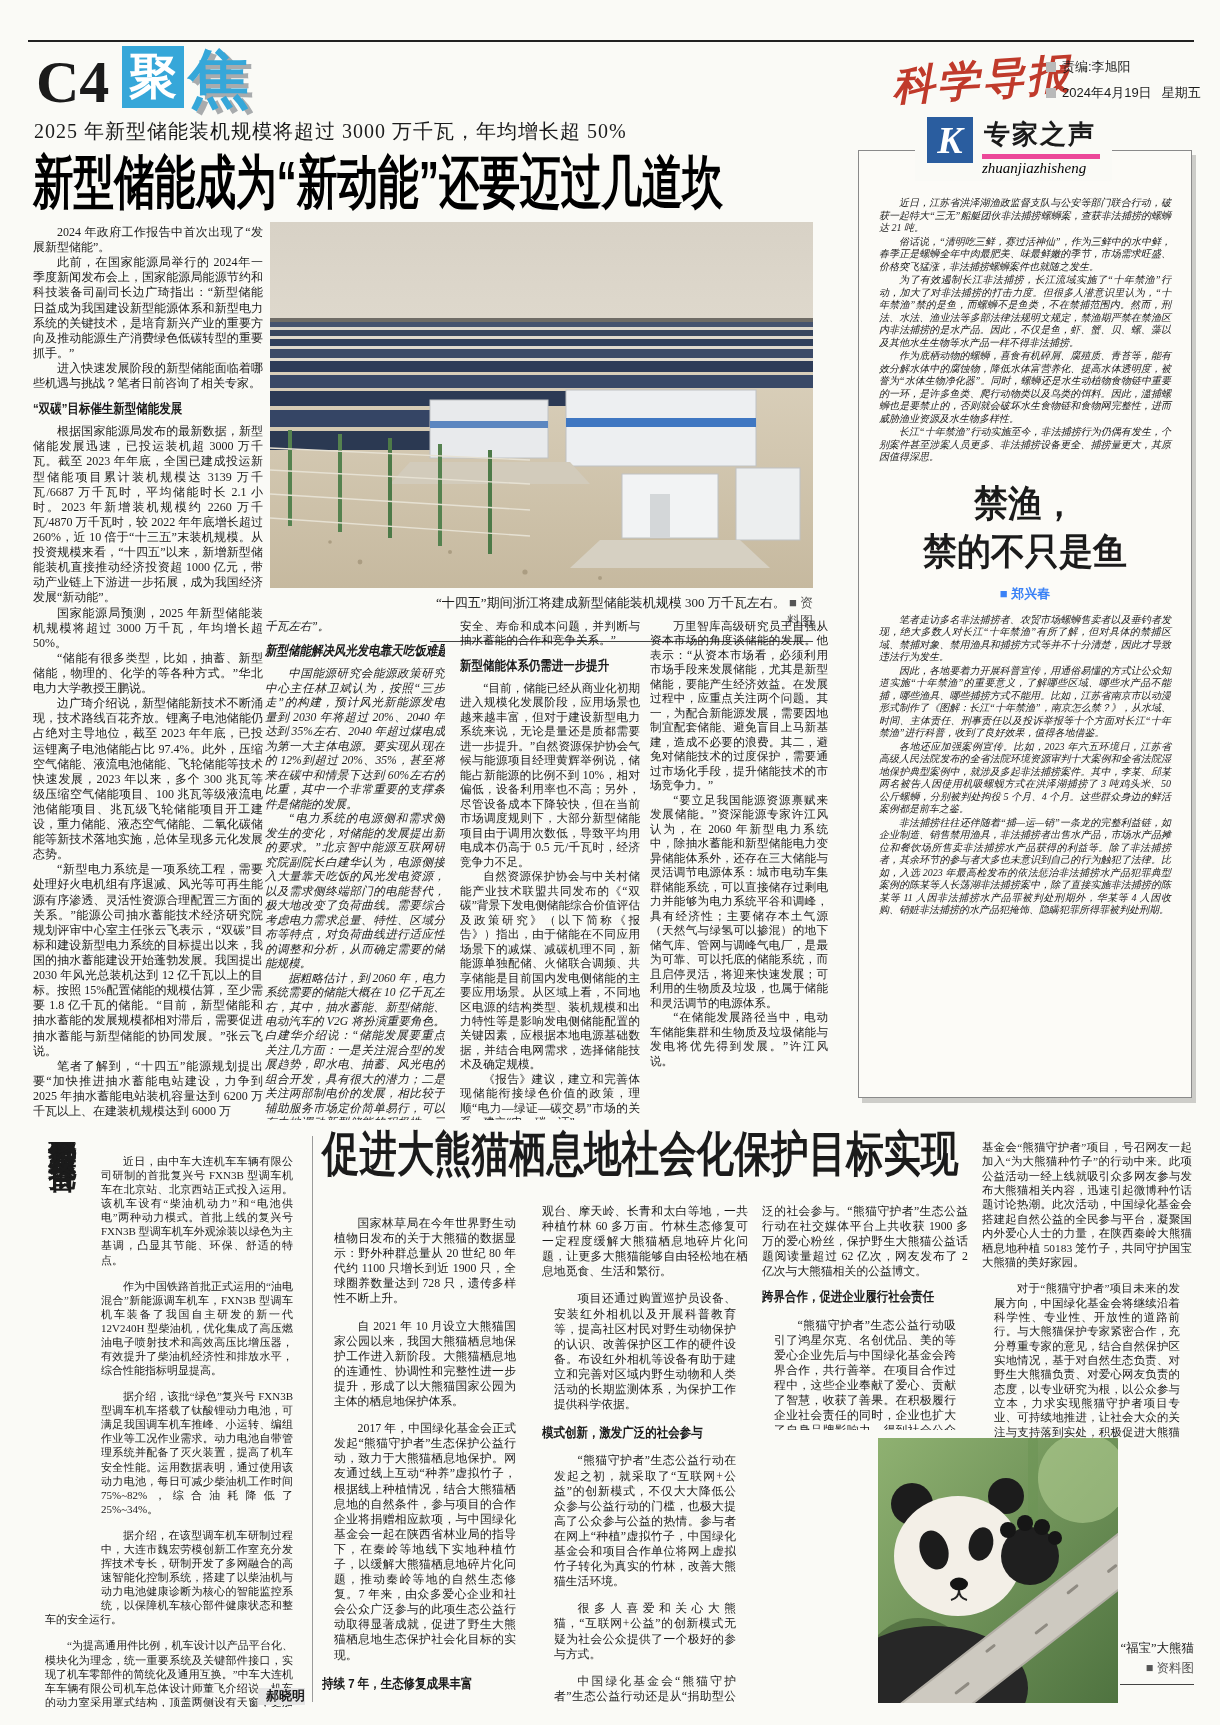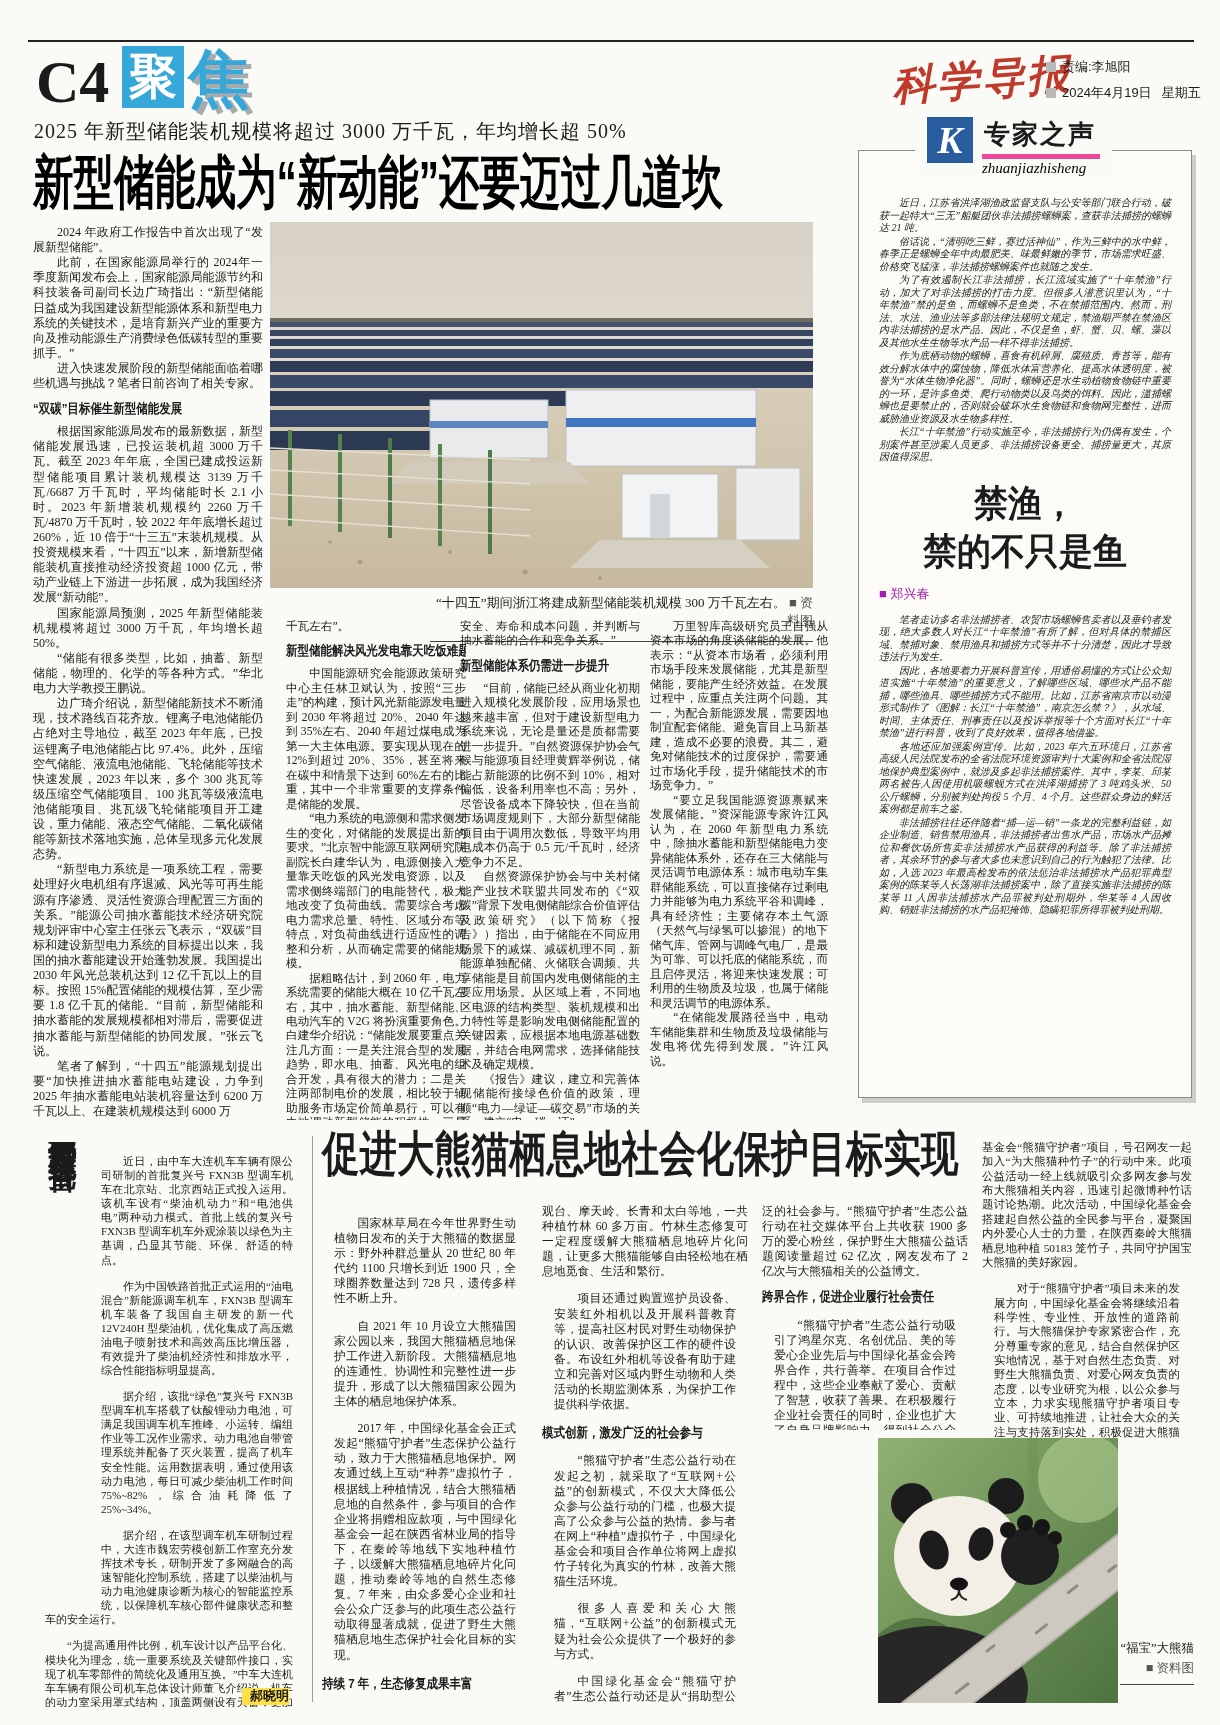--- a/index.html
+++ b/index.html
@@ -29,21 +29,21 @@
   .headline{position:absolute;left:33px;top:144px;margin:0;font-family:"Liberation Sans",sans-serif;
       font-weight:900;font-size:58px;white-space:nowrap;transform:scaleX(.70);transform-origin:left top;color:#000;}
   .mcol{position:absolute;text-align:justify;overflow:hidden;}
   .mcol p{margin:0;}
   .para{text-indent:2em;margin:12px;}
   .cont{text-indent:0;margin:0;}
   .subhead{font-family:"Liberation Sans",sans-serif;font-weight:bold;font-size:13.5px;
       margin:9px 0 7px;white-space:nowrap;transform:scaleX(.85);transform-origin:left center;}
   .byline{text-align:right;font-family:"Liberation Sans",sans-serif;font-weight:bold;font-size:13px;margin-top:6px;}
   .mcol1{left:33px;top:225px;width:230px;height:893px;font-size:12px;line-height:1.26;}
-  .mcol2{left:286px;top:620px;width:180px;height:500px;font-size:11.6px;line-height:1.25;}
+  .mcol2{left:265px;top:620px;width:180px;height:500px;font-size:11.6px;line-height:1.25;font-style:italic;}
   .mcol3{left:460px;top:620px;width:180px;height:500px;font-size:11.6px;line-height:1.25;}
   .mcol4{left:650px;top:620px;width:178px;height:500px;font-size:11.6px;line-height:1.25;}
   .photo1{position:absolute;left:270px;top:222px;width:543px;height:366px;background:#ddd;overflow:hidden;}
   .caption1{position:absolute;left:430px;top:594px;width:383px;text-align:right;font-size:13px;
       border-bottom:1.5px solid #444;padding-bottom:11px;}
   .credit{color:#555;}
   
   .expert{position:absolute;left:858px;top:150px;width:334px;height:948px;border:1px solid #8a8a8a;
       background:#fcfbf7;box-shadow:4px 5px 0 rgba(0,0,0,.18);box-sizing:border-box;}
   .expert-head{position:absolute;top:-34px;left:56px;display:flex;align-items:flex-start;gap:9px;
@@ -51,30 +51,30 @@
   .klogo{width:46px;height:46px;background:var(--kblue);color:#fff;text-align:center;line-height:46px;
       font-family:"Liberation Serif",serif;font-style:italic;font-weight:bold;font-size:38px;}
   .etitle{font-family:"Liberation Sans",sans-serif;font-weight:900;font-size:26px;letter-spacing:2px;
       border-bottom:5px solid #ec4899;padding:0 4px 2px 2px;}
   .epinyin{font-family:"Liberation Serif",serif;font-style:italic;font-size:15px;color:#000000;padding-top:1px;}
   .expert-body{position:absolute;inset:0;padding:46px 20px 14px 20px;font-size:10px;line-height:1.25;
       font-style:italic;text-align:justify;overflow:hidden;}
   .expert-body .para{text-indent:2em;margin:0 0 1px 0;}
   .ehead{font-style:normal;font-family:"Liberation Sans",sans-serif;font-weight:900;font-size:37px;
       line-height:1.3;text-align:center;white-space:pre-line;margin:16px 0 10px 0;transform:scaleX(.92);}
-  .eby{font-style:normal;font-family:"Liberation Sans",sans-serif;font-weight:normal;font-size:13px;
-      margin:0 0 12px 0;color:#a21caf;}
+  .eby{font-style:normal;font-family:"Liberation Sans",sans-serif;font-weight:bold;font-size:13px;
+      text-align:center;margin:0 0 12px 0;color:#3b82f6;}
   
   .vrule{position:absolute;left:312px;top:1136px;width:1px;height:566px;background:#9a9a9a;}
   .loco{position:absolute;left:33px;top:1142px;width:272px;height:565px;font-size:11px;line-height:1.28;
       text-align:justify;overflow:hidden;}
   .loco-title{float:left;width:58px;height:460px;margin:0 10px 8px 0;writing-mode:vertical-rl;text-orientation:upright;
       font-family:"Liberation Sans",sans-serif;font-weight:900;font-size:28px;letter-spacing:-3px;line-height:58px;}
-  .loco-by{position:absolute;right:16px;bottom:2px;font-family:"Liberation Sans",sans-serif;font-weight:bold;
-      font-size:13px;background:#fde047;padding-left:8px;}
+  .loco-by{position:absolute;right:0;bottom:2px;font-family:"Liberation Sans",sans-serif;font-weight:bold;
+      font-size:13px;background:#e5e5e5;padding-left:8px;}
   .panda-headline{position:absolute;left:322px;top:1122px;margin:0;font-family:"Liberation Sans",sans-serif;
       font-weight:900;font-size:48px;white-space:nowrap;transform:scaleX(.78);transform-origin:left top;}
   .pcol{position:absolute;text-align:justify;overflow:hidden;font-size:11.8px;line-height:1.28;}
   .pc1{left:322px;top:1204px;width:206px;height:500px;}
   .pc2{left:542px;top:1204px;width:206px;height:500px;}
   .pc3{left:762px;top:1204px;width:206px;height:226px;}
   .pc4{left:982px;top:1140px;width:210px;height:300px;font-size:11.4px;line-height:1.26;}
   .photo2{position:absolute;left:878px;top:1438px;width:240px;height:265px;overflow:hidden;background:#6b8f55;}
   .caption2{position:absolute;left:1120px;top:1638px;width:74px;text-align:right;font-size:12.5px;line-height:1.6;
       border-bottom:1.5px solid #444;padding-bottom:6px;}

